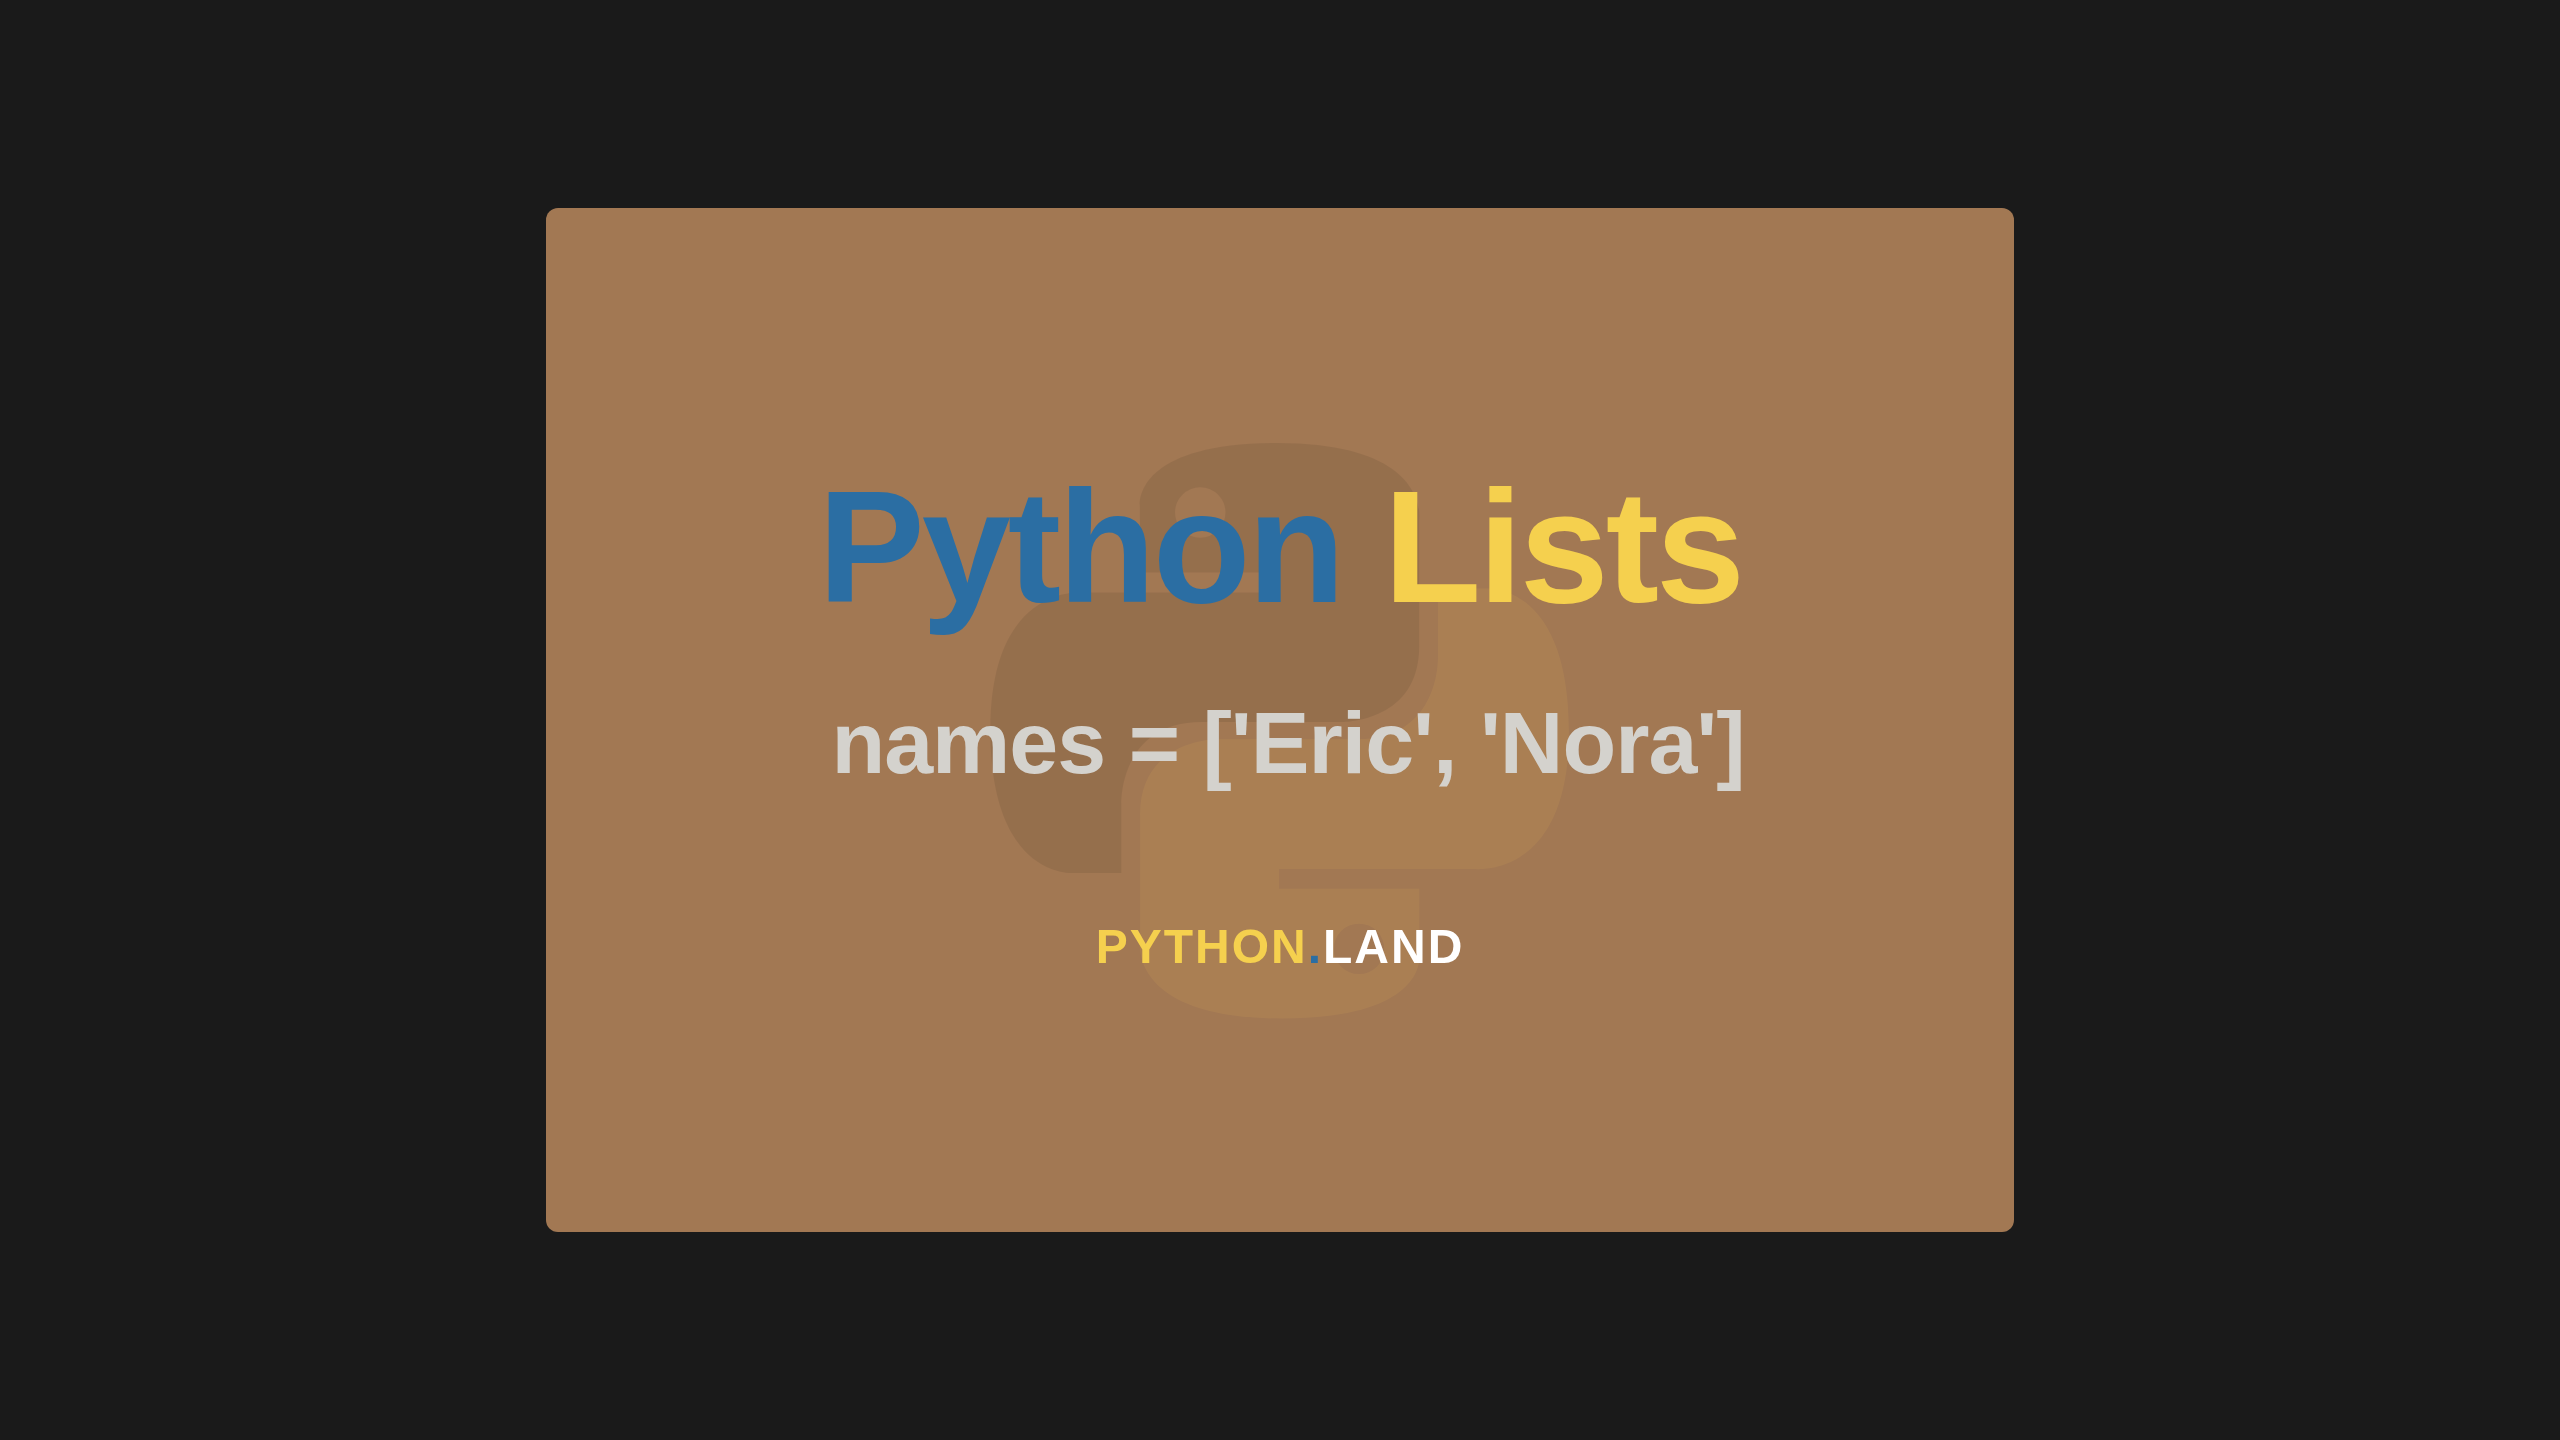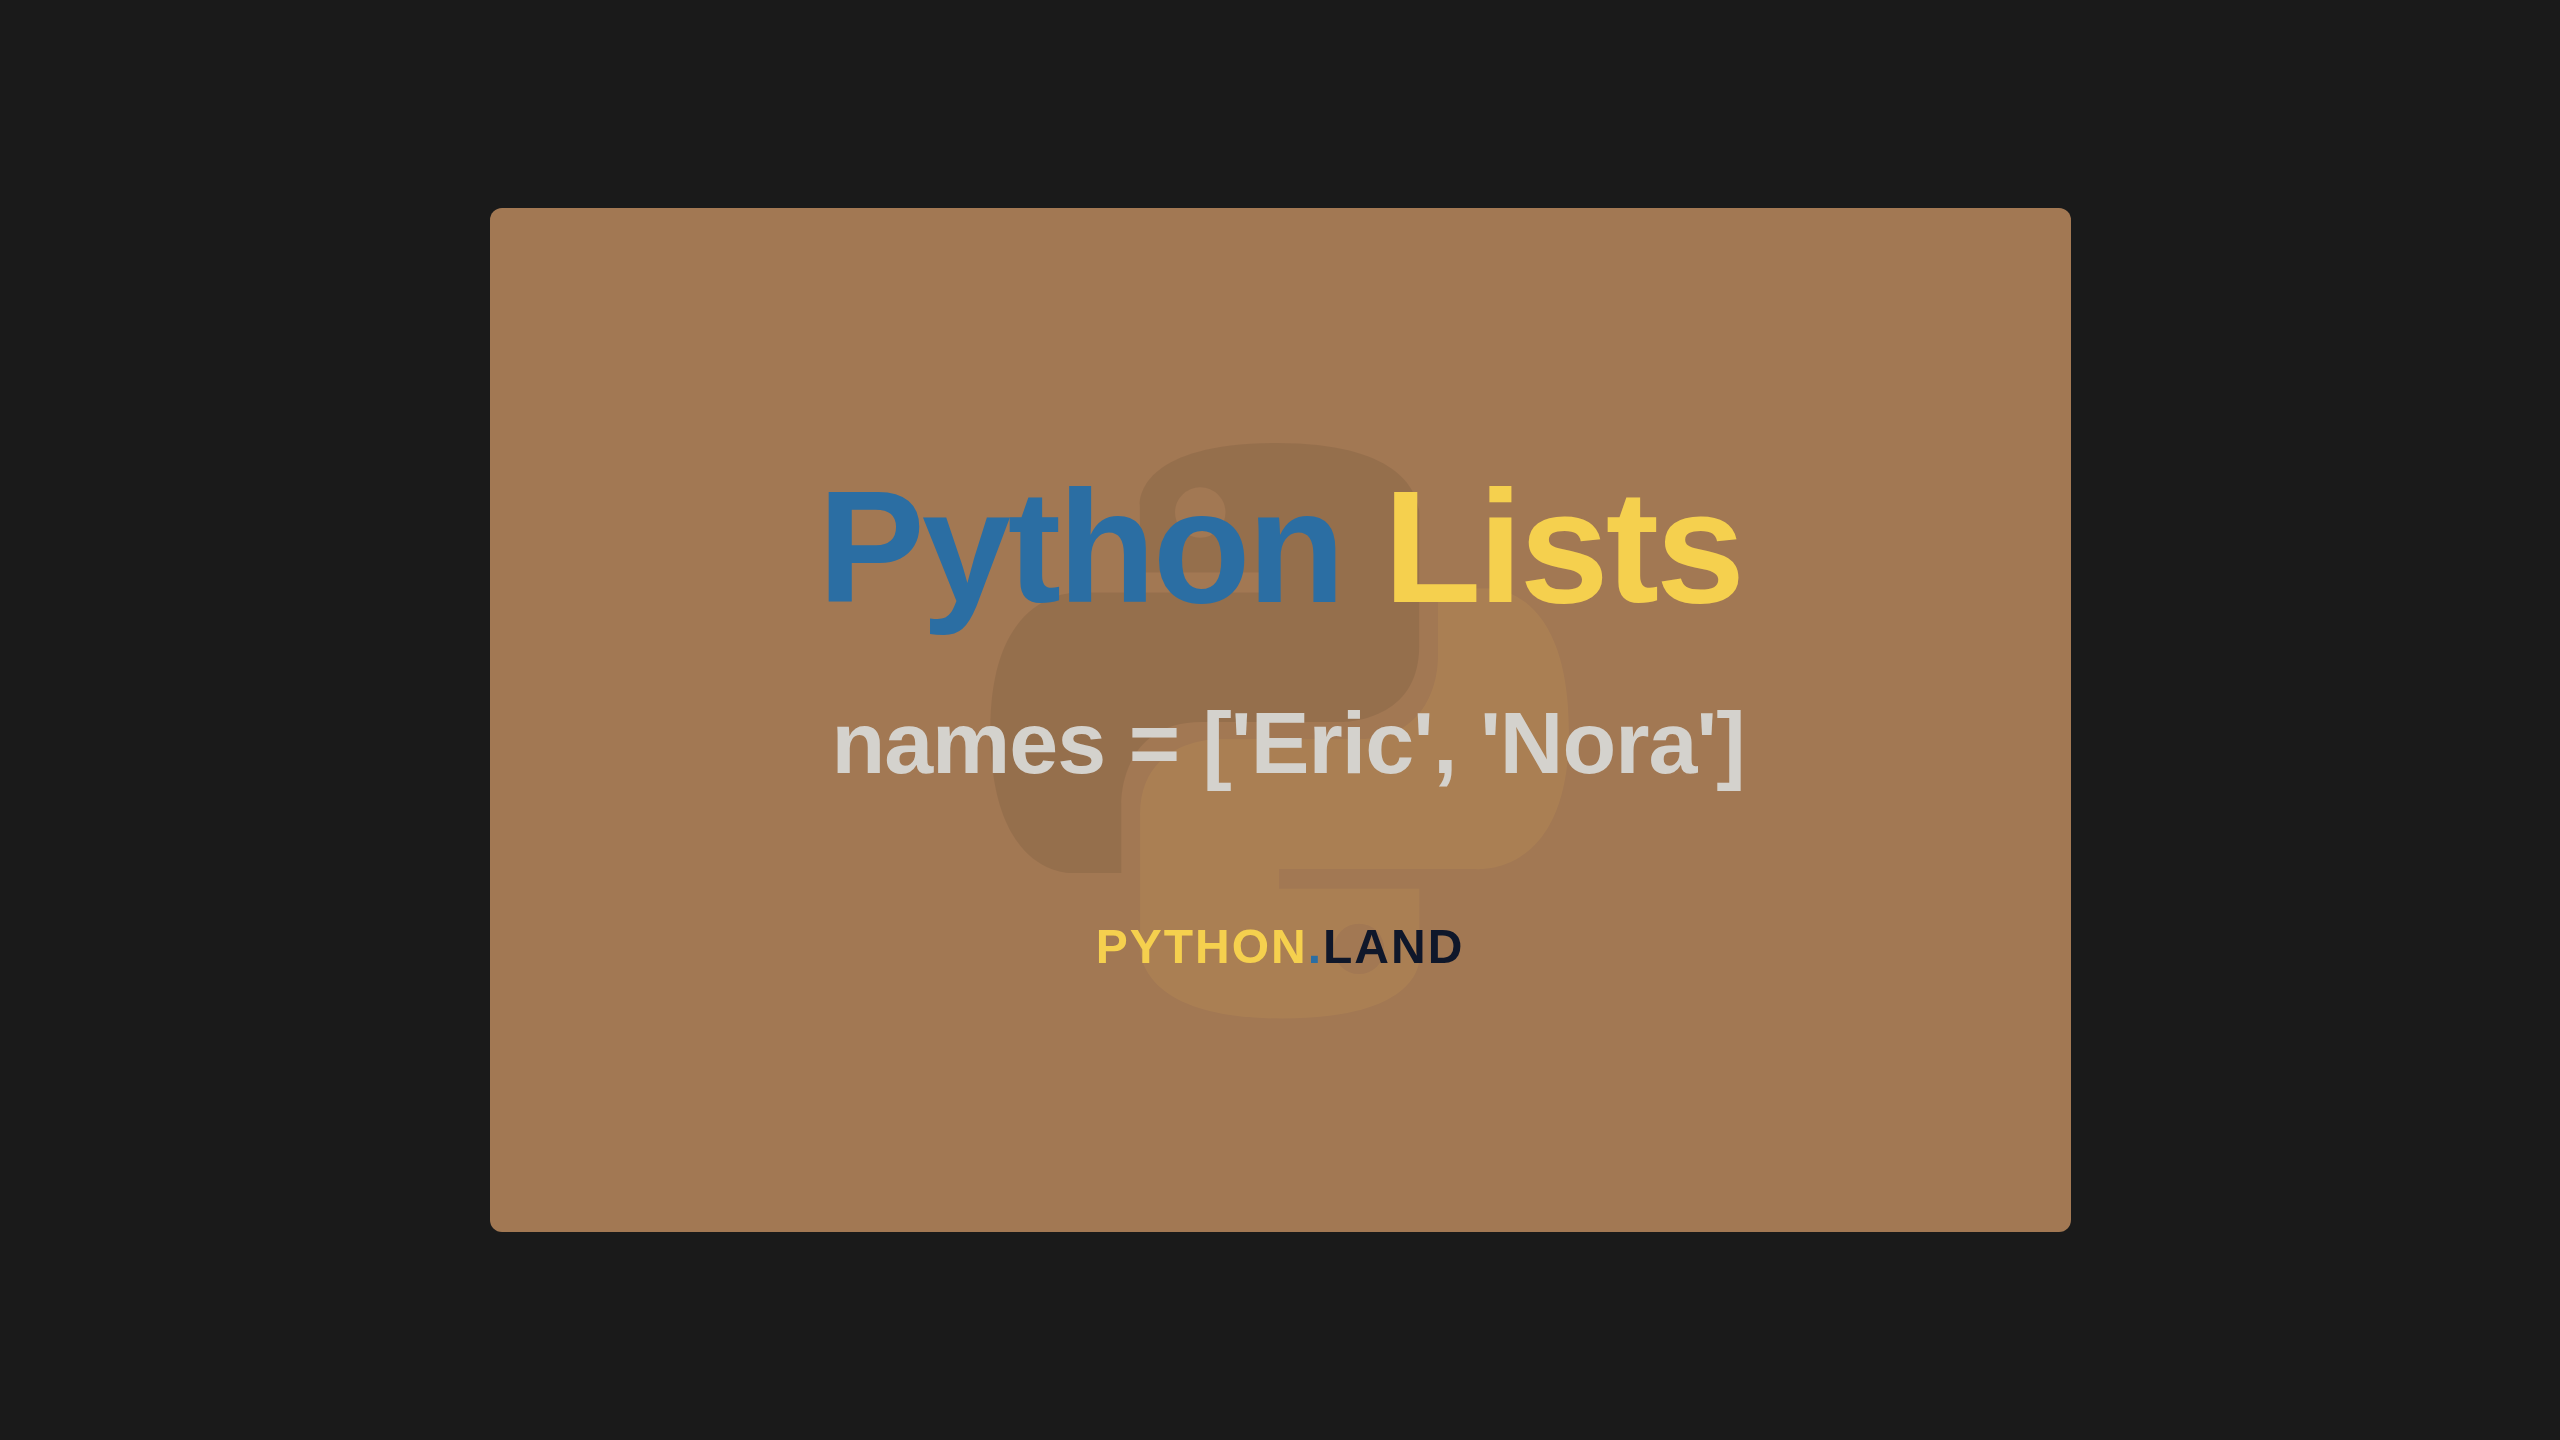--- a/index.html
+++ b/index.html
@@ -10,21 +10,21 @@
   body {
     width: 2560px;
     height: 1440px;
     background: #1a1a1a;
     display: flex;
     align-items: center;
     justify-content: center;
     font-family: 'Arial Black', Arial, sans-serif;
   }
   .card {
-    width: 1581px;
+    width: 1468px;
     height: 1024px;
     background: #a27853;
     border-radius: 12px;
     position: relative;
     overflow: hidden;
     display: flex;
     flex-direction: column;
     align-items: center;
     justify-content: center;
   }
@@ -72,21 +72,21 @@
     font-weight: 900;
     letter-spacing: 2px;
   }
   .footer-python {
     color: #f5d04e;
   }
   .footer-dot {
     color: #2b6ea3;
   }
   .footer-land {
-    color: #0f172a;
+    color: #ffffff;
   }
 </style>
 </head>
 <body>
 
 <div class="card">
   <svg class="python-logo" viewBox="0 0 256 255" xmlns="http://www.w3.org/2000/svg">
     <path d="M126.916.072c-64.832 0-60.784 28.115-60.784 28.115l.072 29.128h61.868v8.745H41.631S.145 61.355.145 126.77c0 65.417 36.21 63.097 36.21 63.097h21.61v-30.356s-1.165-36.21 35.632-36.21h61.362s34.475.557 34.475-33.319V33.97S194.67.072 126.916.072zM92.802 19.66a11.12 11.12 0 0 1 11.13 11.13 11.12 11.12 0 0 1-11.13 11.13 11.12 11.12 0 0 1-11.13-11.13 11.12 11.12 0 0 1 11.13-11.13z" fill="#6b5138"></path>
     <path d="M128.757 254.126c64.832 0 60.784-28.115 60.784-28.115l-.072-29.127H127.6v-8.745h86.441s41.486 4.705 41.486-60.712c0-65.416-36.21-63.096-36.21-63.096h-21.61v30.355s1.165 36.21-35.632 36.21h-61.362s-34.475-.557-34.475 33.32v56.013s-5.235 33.897 62.518 33.897zm34.114-19.586a11.12 11.12 0 0 1-11.13-11.13 11.12 11.12 0 0 1 11.13-11.131 11.12 11.12 0 0 1 11.13 11.13 11.12 11.12 0 0 1-11.13 11.13z" fill="#c89a56"></path>
   </svg>

